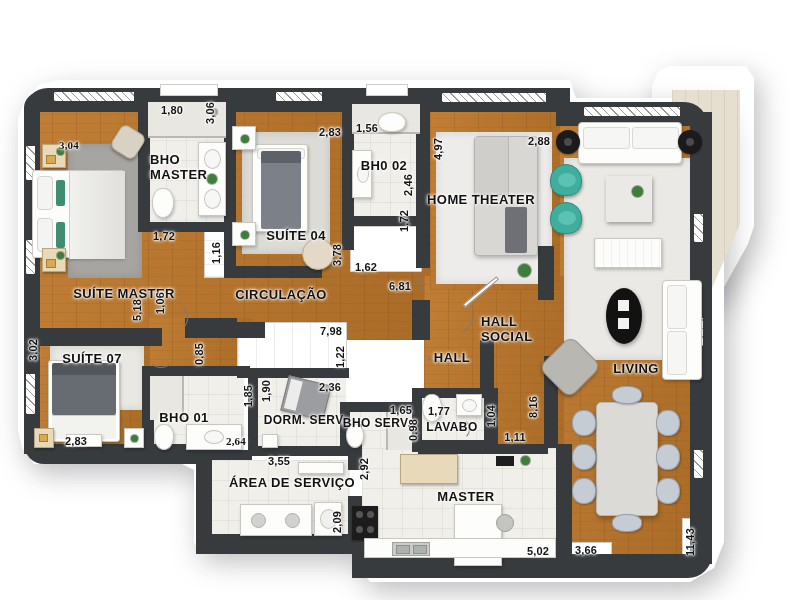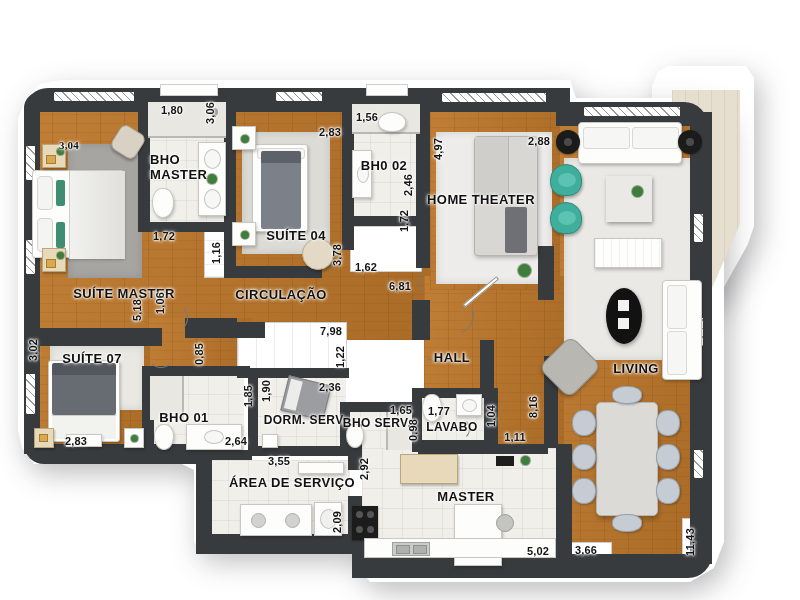--- a/index.html
+++ b/index.html
@@ -290,44 +290,45 @@
     <div style="left:3px;top:2px;width:14px;height:9px;background:#aeb2ae;border:1px solid #8d918d;"></div>
     <div style="left:20px;top:2px;width:14px;height:9px;background:#aeb2ae;border:1px solid #8d918d;"></div>
   </div>
 
   <div class="room" style="left:124px;top:294px;">SUÍTE MASTER</div>
   <div class="room wrap" style="left:183px;top:168px;width:66px;text-align:left;">BHO MASTER</div>
   <div class="room" style="left:296px;top:236px;">SUÍTE 04</div>
   <div class="room" style="left:384px;top:166px;">BH0 02</div>
   <div class="room" style="left:481px;top:200px;">HOME THEATER</div>
   <div class="room" style="left:281px;top:295px;">CIRCULAÇÃO</div>
+  <div class="room wrap" style="left:519px;top:330px;width:76px;text-align:left;">HALL SOCIAL</div>
   <div class="room" style="left:452px;top:358px;">HALL</div>
   <div class="room" style="left:636px;top:369px;">LIVING</div>
   <div class="room" style="left:92px;top:359px;">SUÍTE 07</div>
   <div class="room" style="left:184px;top:418px;">BHO 01</div>
   <div class="room" style="left:305px;top:421px;font-size:12px;">DORM. SERV.</div>
   <div class="room" style="left:377px;top:424px;font-size:12px;">BHO SERV.</div>
   <div class="room" style="left:452px;top:428px;font-size:12px;">LAVABO</div>
   <div class="room" style="left:292px;top:483px;">ÁREA DE SERVIÇO</div>
   <div class="room" style="left:466px;top:497px;">MASTER</div>
 
   <div class="dim" style="left:69px;top:145px;font-family:Liberation Serif, serif;">3,04</div>
   <div class="dim" style="left:172px;top:110px;">1,80</div>
   <div class="dim" style="left:330px;top:132px;">2,83</div>
-  <div class="dim" style="left:367px;top:117px;">1,56</div>
+  <div class="dim" style="left:367px;top:128px;">1,56</div>
   <div class="dim" style="left:523px;top:141px;padding-left:32px;">2,88</div>
   <div class="dim" style="left:164px;top:236px;">1,72</div>
   <div class="dim" style="left:366px;top:267px;">1,62</div>
   <div class="dim" style="left:400px;top:286px;">6,81</div>
   <div class="dim" style="left:331px;top:331px;">7,98</div>
   <div class="dim" style="left:330px;top:387px;">2,36</div>
   <div class="dim" style="left:401px;top:410px;">1,65</div>
   <div class="dim" style="left:439px;top:411px;">1,77</div>
   <div class="dim" style="left:76px;top:441px;">2,83</div>
-  <div class="dim" style="left:236px;top:441px;">2,64</div>
+  <div class="dim" style="left:236px;top:441px;font-family:Liberation Serif, serif;">2,64</div>
   <div class="dim" style="left:279px;top:461px;">3,55</div>
   <div class="dim" style="left:515px;top:437px;">1,11</div>
   <div class="dim" style="left:538px;top:551px;">5,02</div>
   <div class="dim" style="left:586px;top:550px;">3,66</div>
 
   <div class="dim v" style="left:210px;top:113px;">3,06</div>
   <div class="dim v" style="left:216px;top:253px;">1,16</div>
   <div class="dim v" style="left:137px;top:310px;">5,18</div>
   <div class="dim v" style="left:160px;top:303px;">1,06</div>
   <div class="dim v" style="left:33px;top:350px;">3,02</div>

